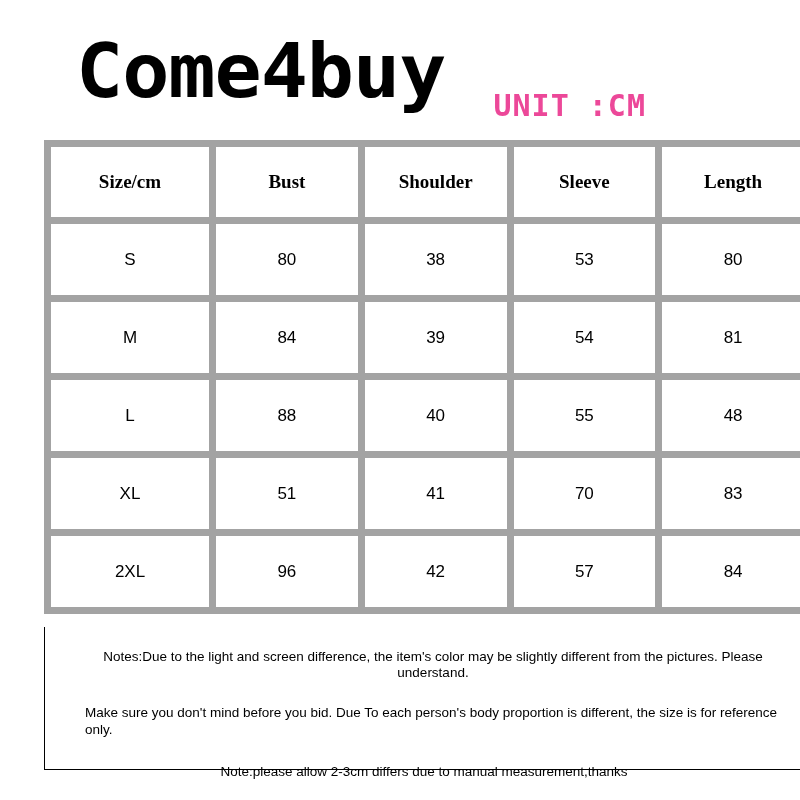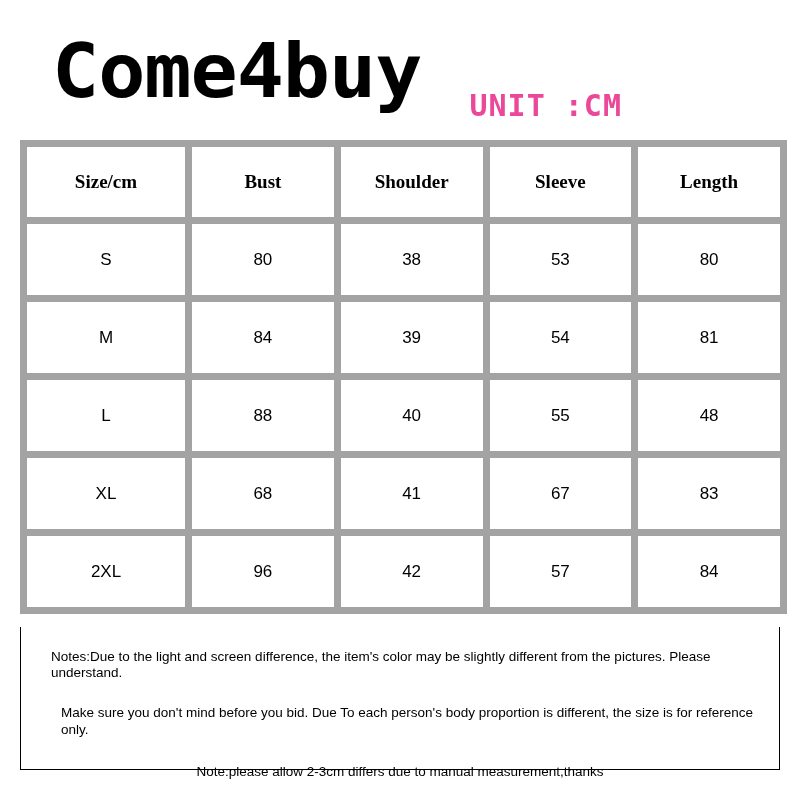--- a/index.html
+++ b/index.html
@@ -12,20 +12,21 @@
     background: #ffffff;
     font-family: "Liberation Serif", serif;
     color: #000000;
     overflow: hidden;
   }
   .page {
     position: relative;
     width: 644px;
     height: 800px;
     box-sizing: border-box;
+    margin-left: 24px;
   }
 
   
   .brand-row {
     position: relative;
     height: 128px;
   }
   .brand-logo {
     position: absolute;
     left: 52px;
@@ -98,21 +99,21 @@
     border-top: none;
     box-sizing: border-box;
     padding: 14px 12px 0 12px;
   }
   .note-line {
     font-family: "Liberation Sans", sans-serif;
     font-size: 13.5px;
     color: #000;
     line-height: 1.2;
   }
-  .note-1 { text-align: left;  margin: 8px 0 0 18px; }
+  .note-1 { text-align: center;  margin: 8px 0 0 18px; }
   .note-2 { text-align: left;  margin: 24px 0 0 28px; }
   .note-3 { text-align: center; margin: 26px 0 0 0; }
 </style>
 </head>
 <body>
 
 <div class="page">
 
   <div class="brand-row">
     <div class="brand-logo">Come4buy</div>
@@ -154,23 +155,23 @@
         </tr>
         <tr class="row-l">
           <td>L</td>
           <td>88</td>
           <td>40</td>
           <td>55</td>
           <td>48</td>
         </tr>
         <tr class="row-xl">
           <td>XL</td>
-          <td>68</td>
+          <td>51</td>
           <td>41</td>
-          <td>67</td>
+          <td>70</td>
           <td>83</td>
         </tr>
         <tr class="row-2xl">
           <td>2XL</td>
           <td>96</td>
           <td>42</td>
           <td>57</td>
           <td>84</td>
         </tr>
       </tbody>

